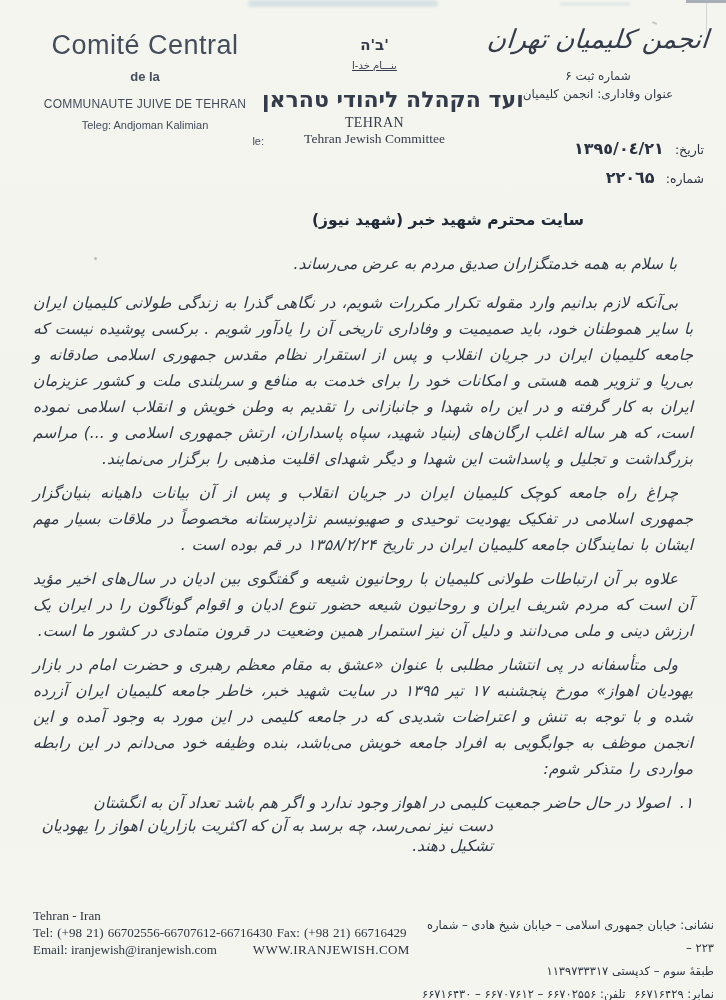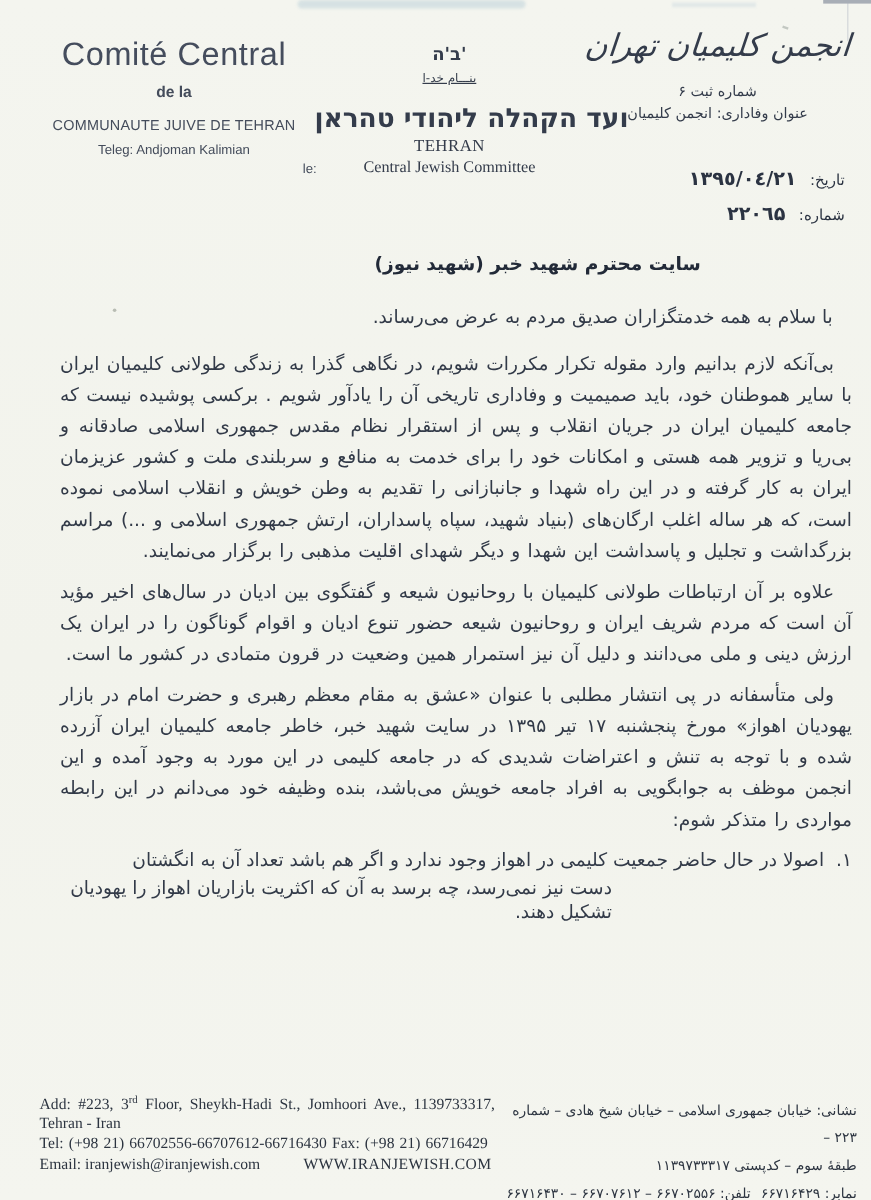--- a/index.html
+++ b/index.html
@@ -43,21 +43,21 @@
   .telegfa{font-size:12px;margin-top:4px;}
 
   
   .meta{position:absolute;top:139px;right:22px;direction:rtl;text-align:right;color:#2b3342;}
   .meta-row{margin-bottom:10px;}
   .meta-label{font-size:12.5px;}
   .meta-value{font-size:16px;font-weight:bold;margin-right:6px;letter-spacing:1px;}
 
   
   .subject{position:absolute;top:211px;right:142px;direction:rtl;font-size:15.5px;font-weight:bold;color:#222a38;}
-  .body{position:absolute;top:251px;right:16px;width:660px;direction:rtl;font-size:15.5px;color:#323a48;}
+  .body{position:absolute;top:251px;right:33px;width:660px;direction:rtl;font-size:15.5px;color:#323a48;font-style:italic;}
   .greeting{margin:0 16px 13px 0;line-height:26px;}
   .body p{margin:0 0 8px;line-height:26px;text-align:justify;text-indent:15px;word-spacing:1px;}
   .li-first{display:flex;gap:10px;line-height:26px;margin-top:2px;}
   .li-marker{flex:0 0 auto;}
   .li-second{line-height:20px;margin:0 200px 0 0;}
 
   
   .footer-en{position:absolute;left:33px;top:908px;width:460px;font-family:"Liberation Serif",serif;font-size:13px;line-height:16px;color:#2c3440;}
   .fe1{word-spacing:3px;}
   .fe1 sup{font-size:9px;}
@@ -85,21 +85,21 @@
     <div class="fr-org">COMMUNAUTE JUIVE DE TEHRAN</div>
     <div class="fr-teleg">Teleg: Andjoman Kalimian</div>
     <div class="fr-le">le:</div>
   </div>
 
   <div class="hdr-center">
     <div class="heb-bh">ב'ה'</div>
     <div class="besm" dir="rtl">بنـــام خد-ا</div>
     <div class="heb-name">ועד הקהלה ליהודי טהראן</div>
     <div class="en-city">TEHRAN</div>
-    <div class="en-org">Central Jewish Committee</div>
+    <div class="en-org">Tehran Jewish Committee</div>
   </div>
 
   <div class="hdr-right">
     <div class="callig" dir="rtl">انجمن کلیمیان تهران</div>
     <div class="reg" dir="rtl">شماره ثبت ۶</div>
     <div class="telegfa" dir="rtl">عنوان وفاداری: انجمن کلیمیان</div>
   </div>
 
   <div class="meta">
     <div class="meta-row">
@@ -110,31 +110,31 @@
       <span class="meta-label">شماره:</span>
       <span class="meta-value">۲۲۰٦۵</span>
     </div>
   </div>
 
   <div class="subject">سایت محترم شهید خبر (شهید نیوز)</div>
 
   <div class="body">
     <div class="greeting">با سلام به همه خدمتگزاران صدیق مردم به عرض می‌رساند.</div>
     <p>بی‌آنکه لازم بدانیم وارد مقوله تکرار مکررات شویم، در نگاهی گذرا به زندگی طولانی کلیمیان ایران با سایر هموطنان خود، باید صمیمیت و وفاداری تاریخی آن را یادآور شویم . برکسی پوشیده نیست که جامعه کلیمیان ایران در جریان انقلاب و پس از استقرار نظام مقدس جمهوری اسلامی صادقانه و بی‌ریا و تزویر همه هستی و امکانات خود را برای خدمت به منافع و سربلندی ملت و کشور عزیزمان ایران به کار گرفته و در این راه شهدا و جانبازانی را تقدیم به وطن خویش و انقلاب اسلامی نموده است، که هر ساله اغلب ارگان‌های (بنیاد شهید، سپاه پاسداران، ارتش جمهوری اسلامی و ...) مراسم بزرگداشت و تجلیل و پاسداشت این شهدا و دیگر شهدای اقلیت مذهبی را برگزار می‌نمایند.</p>
+    <p>چراغ راه جامعه کوچک کلیمیان ایران در جریان انقلاب و پس از آن بیانات داهیانه بنیان‌گزار جمهوری اسلامی در تفکیک یهودیت توحیدی و صهیونیسم نژادپرستانه مخصوصاً در ملاقات بسیار مهم ایشان با نمایندگان جامعه کلیمیان ایران در تاریخ ۱۳۵۸/۲/۲۴ در قم بوده است .</p>
     <p>علاوه بر آن ارتباطات طولانی کلیمیان با روحانیون شیعه و گفتگوی بین ادیان در سال‌های اخیر مؤید آن است که مردم شریف ایران و روحانیون شیعه حضور تنوع ادیان و اقوام گوناگون را در ایران یک ارزش دینی و ملی می‌دانند و دلیل آن نیز استمرار همین وضعیت در قرون متمادی در کشور ما است.</p>
     <p>ولی متأسفانه در پی انتشار مطلبی با عنوان «عشق به مقام معظم رهبری و حضرت امام در بازار یهودیان اهواز» مورخ پنجشنبه ۱۷ تیر ۱۳۹۵ در سایت شهید خبر، خاطر جامعه کلیمیان ایران آزرده شده و با توجه به تنش و اعتراضات شدیدی که در جامعه کلیمی در این مورد به وجود آمده و این انجمن موظف به جوابگویی به افراد جامعه خویش می‌باشد، بنده وظیفه خود می‌دانم در این رابطه مواردی را متذکر شوم:</p>
     <div class="li-first">
       <span class="li-marker">۱.</span>
       <span class="li-text">اصولا در حال حاضر جمعیت کلیمی در اهواز وجود ندارد و اگر هم باشد تعداد آن به انگشتان</span>
     </div>
     <div class="li-second">دست نیز نمی‌رسد، چه برسد به آن که اکثریت بازاریان اهواز را یهودیان تشکیل دهند.</div>
   </div>
 
   <div class="footer-en">
-    <div class="fe1"><span>Add: #223, 3</span><sup>rd</sup><span> Floor, Sheykh-Hadi St., Jomhoori Ave., 1139733317,</span></div>
     <div class="fe2">Tehran - Iran</div>
     <div class="fe3">Tel: (+98 21) 66702556-66707612-66716430  Fax: (+98 21) 66716429</div>
     <div class="fe4"><span>Email: iranjewish@iranjewish.com</span><span class="fe-site">WWW.IRANJEWISH.COM</span></div>
   </div>
 
   <div class="footer-fa">
     <div>نشانی: خیابان جمهوری اسلامی – خیابان شیخ هادی – شماره ۲۲۳ –</div>
     <div>طبقۀ سوم – کدپستی ۱۱۳۹۷۳۳۳۱۷</div>
     <div class="ff3">
       <span>تلفن: ۶۶۷۰۲۵۵۶ – ۶۶۷۰۷۶۱۲ – ۶۶۷۱۶۴۳۰</span>

